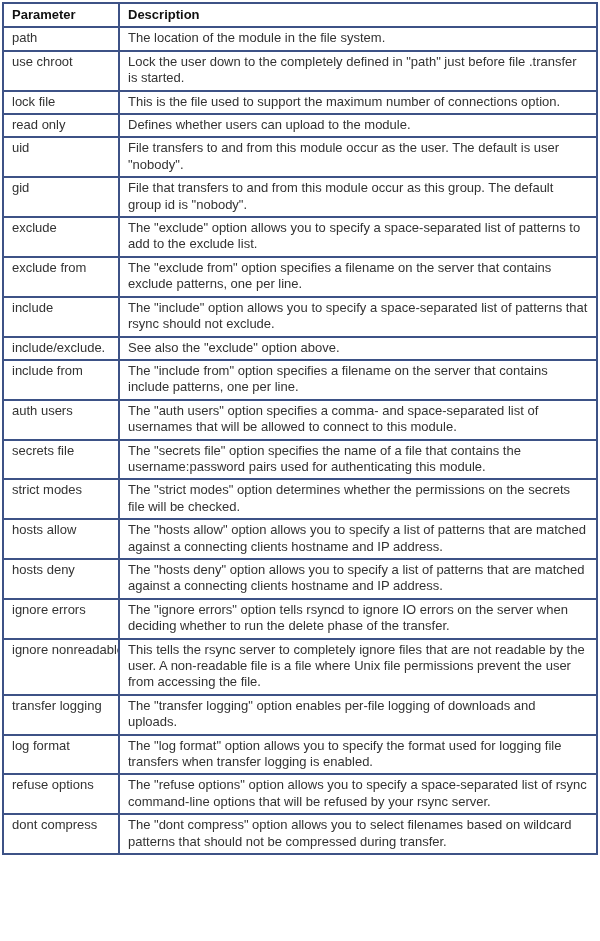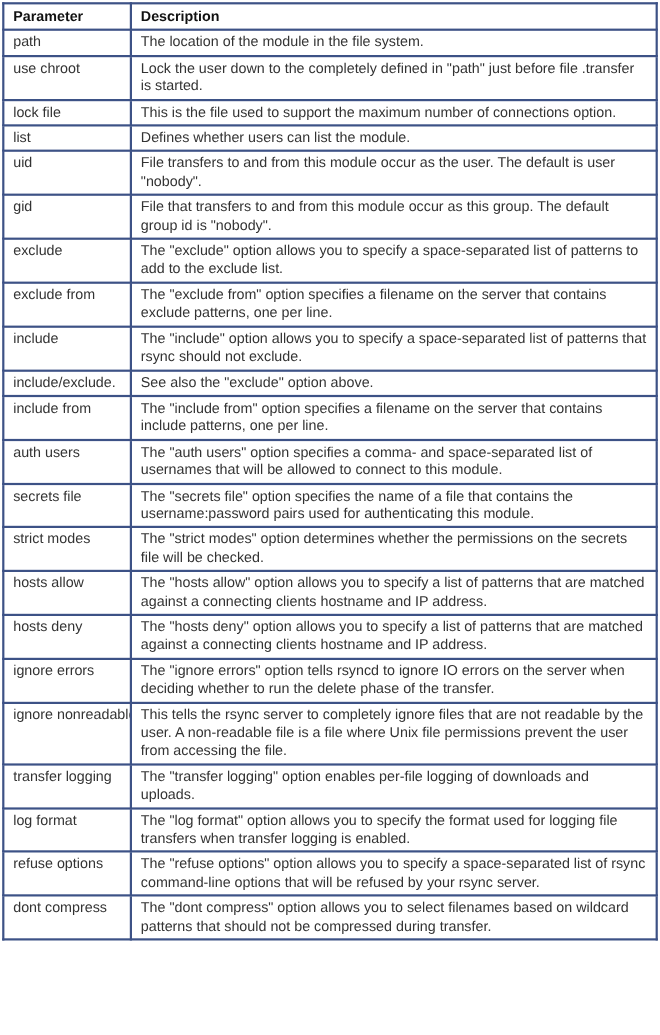--- a/index.html
+++ b/index.html
@@ -67,22 +67,22 @@
         </tr>
         <tr>
           <td class="param-cell">use chroot</td>
           <td class="desc-cell">Lock the user down to the completely defined in "path" just before file .transfer is started.</td>
         </tr>
         <tr>
           <td class="param-cell">lock file</td>
           <td class="desc-cell">This is the file used to support the maximum number of connections option.</td>
         </tr>
         <tr>
-          <td class="param-cell">list</td>
-          <td class="desc-cell">Defines whether users can list the module.</td>
+          <td class="param-cell">read only</td>
+          <td class="desc-cell">Defines whether users can upload to the module.</td>
         </tr>
         <tr>
           <td class="param-cell">uid</td>
           <td class="desc-cell">File transfers to and from this module occur as the user. The default is user "nobody".</td>
         </tr>
         <tr>
           <td class="param-cell">gid</td>
           <td class="desc-cell">File that transfers to and from this module occur as this group. The default group id is "nobody".</td>
         </tr>
         <tr>

